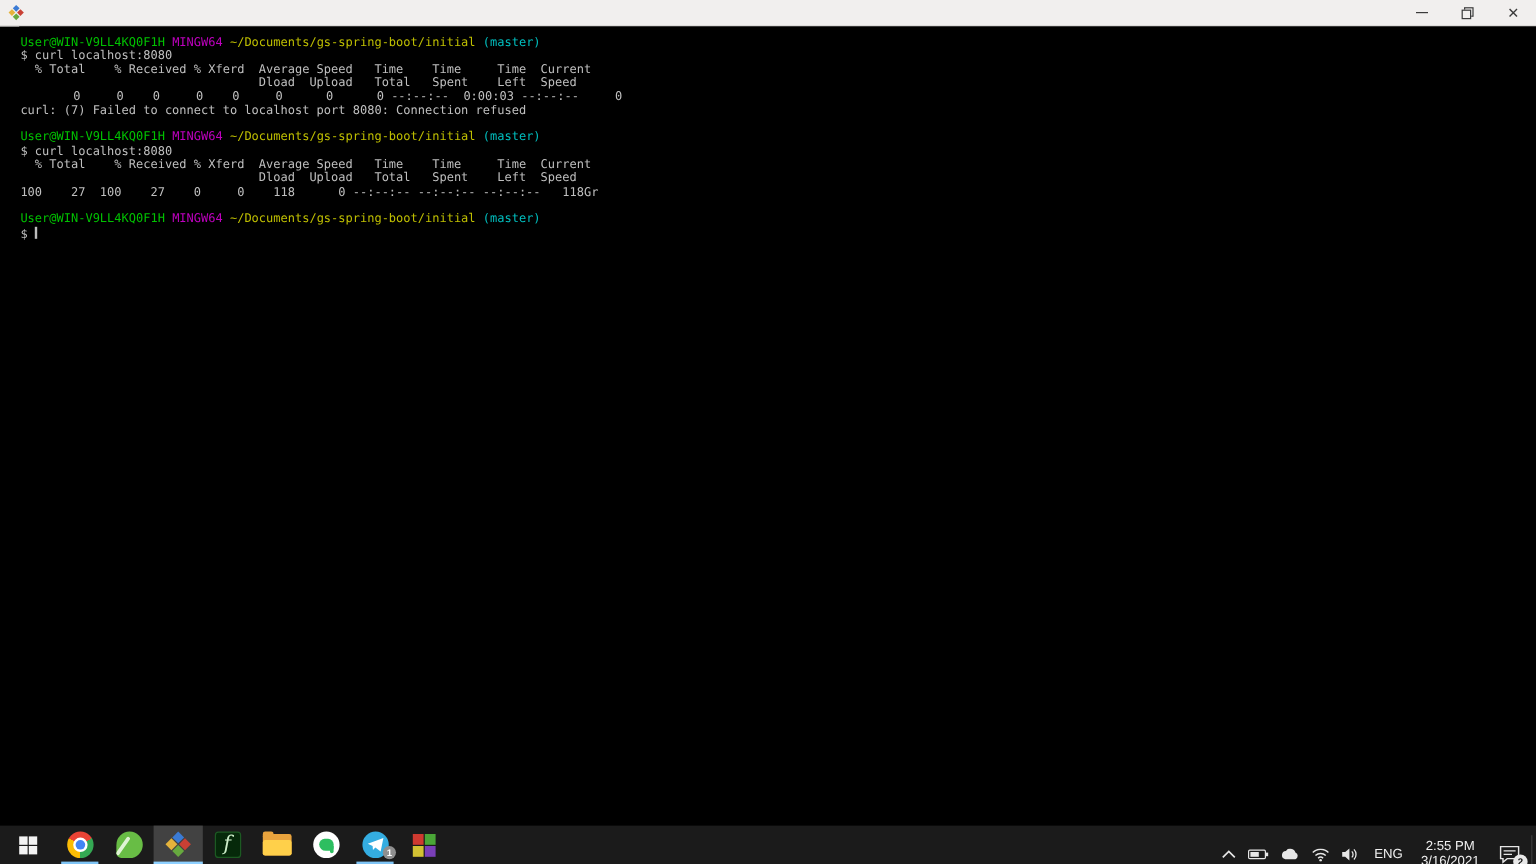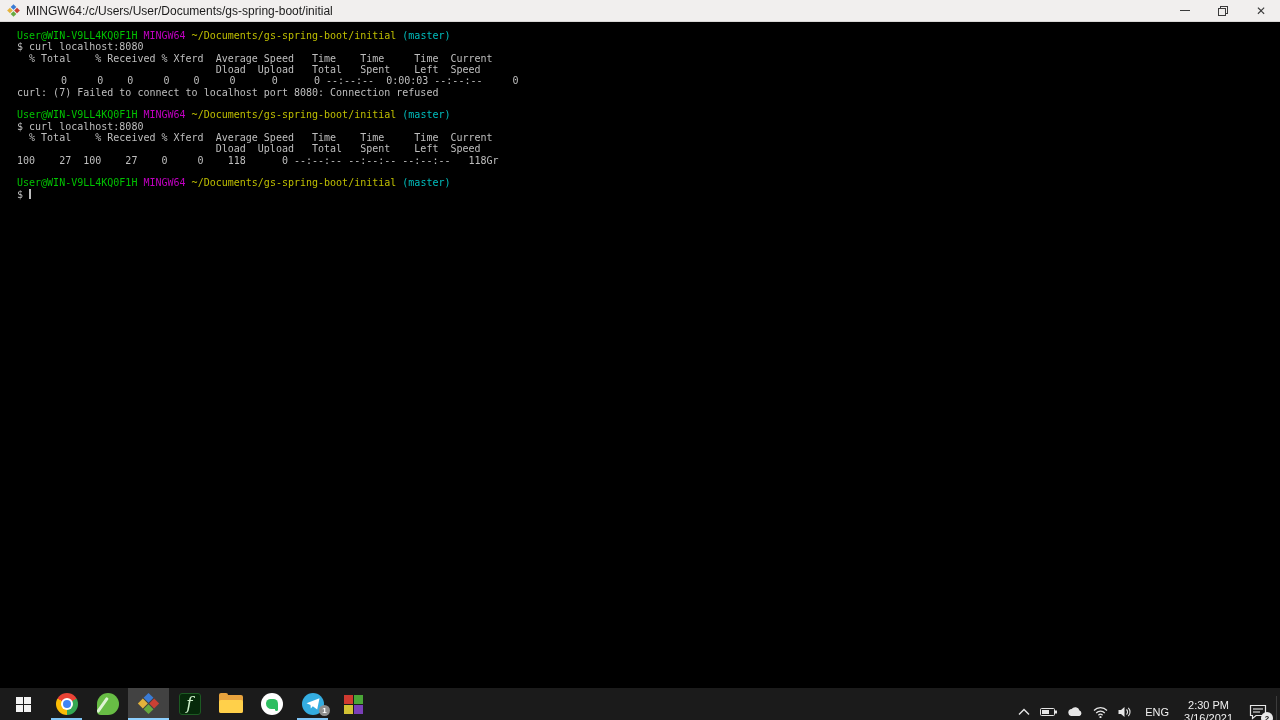--- a/index.html
+++ b/index.html
@@ -101,21 +101,20 @@
 
   <div class="titlebar">
     <div class="tb-icon">
       <div class="diamond">
         <div class="dq1"></div>
           <div class="dq2"></div>
           <div class="dq3"></div>
           <div class="dq4"></div>
       </div>
     </div>
-    <div class="tb-title">MINGW64:/c/Users/User/Documents/gs-spring-boot/initial</div>
     <div class="tb-controls">
       <div class="tb-btn">
           <div class="glyph-min"></div>
         </div>
       <div class="tb-btn">
         <div class="glyph-restore">
             <div class="r1"></div>
             <div class="r2"></div>
           </div>
       </div>
@@ -231,21 +230,21 @@
       </div>
       <div class="tray-item">
         <svg width="14" height="12" viewBox="0 0 14 12">
           <path d="M0.5 4 H3 L6.5 1 V11 L3 8 H0.5 Z" fill="#e6e6e6"></path>
           <path d="M8.5 3.5 A3.5 3.5 0 0 1 8.5 8.5" fill="none" stroke="#e6e6e6" stroke-width="1.1"></path>
           <path d="M10.3 1.8 A6 6 0 0 1 10.3 10.2" fill="none" stroke="#e6e6e6" stroke-width="1.1"></path>
         </svg>
       </div>
       <div class="tray-item tray-lang">ENG</div>
       <div class="clock">
-        <div>2:30 PM</div>
+        <div>2:55 PM</div>
         <div>3/16/2021</div>
       </div>
       <div class="tray-item action-center">
         <svg width="18" height="16" viewBox="0 0 18 16">
           <path d="M1.5 1.5 H16.5 V11.5 H7 L3.5 14.5 V11.5 H1.5 Z" fill="none" stroke="#e6e6e6" stroke-width="1.2"></path>
           <line x1="4" y1="5" x2="14" y2="5" stroke="#e6e6e6" stroke-width="1.1"></line>
           <line x1="4" y1="8" x2="11" y2="8" stroke="#e6e6e6" stroke-width="1.1"></line>
         </svg>
         <div class="badge badge-notif">2</div>
       </div>

